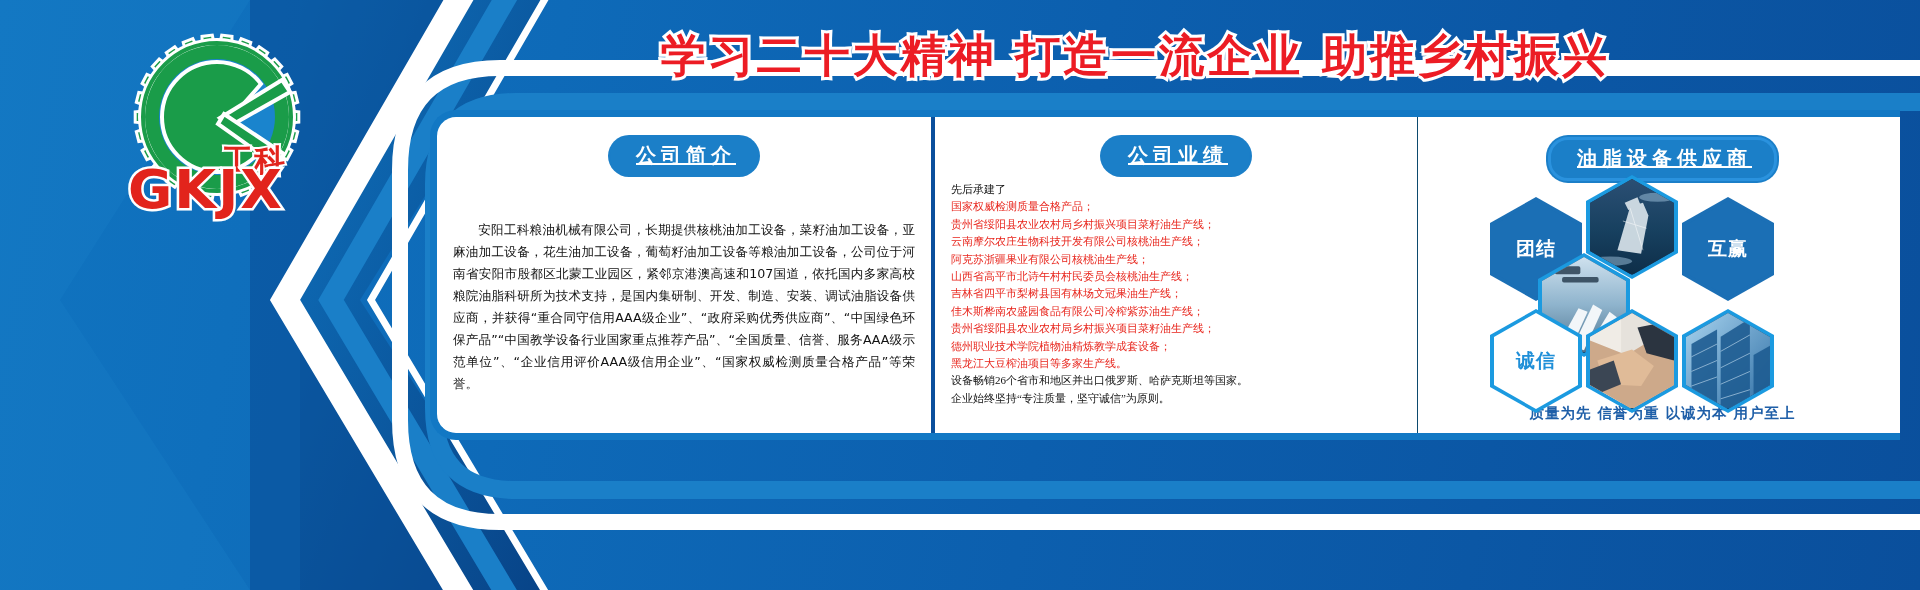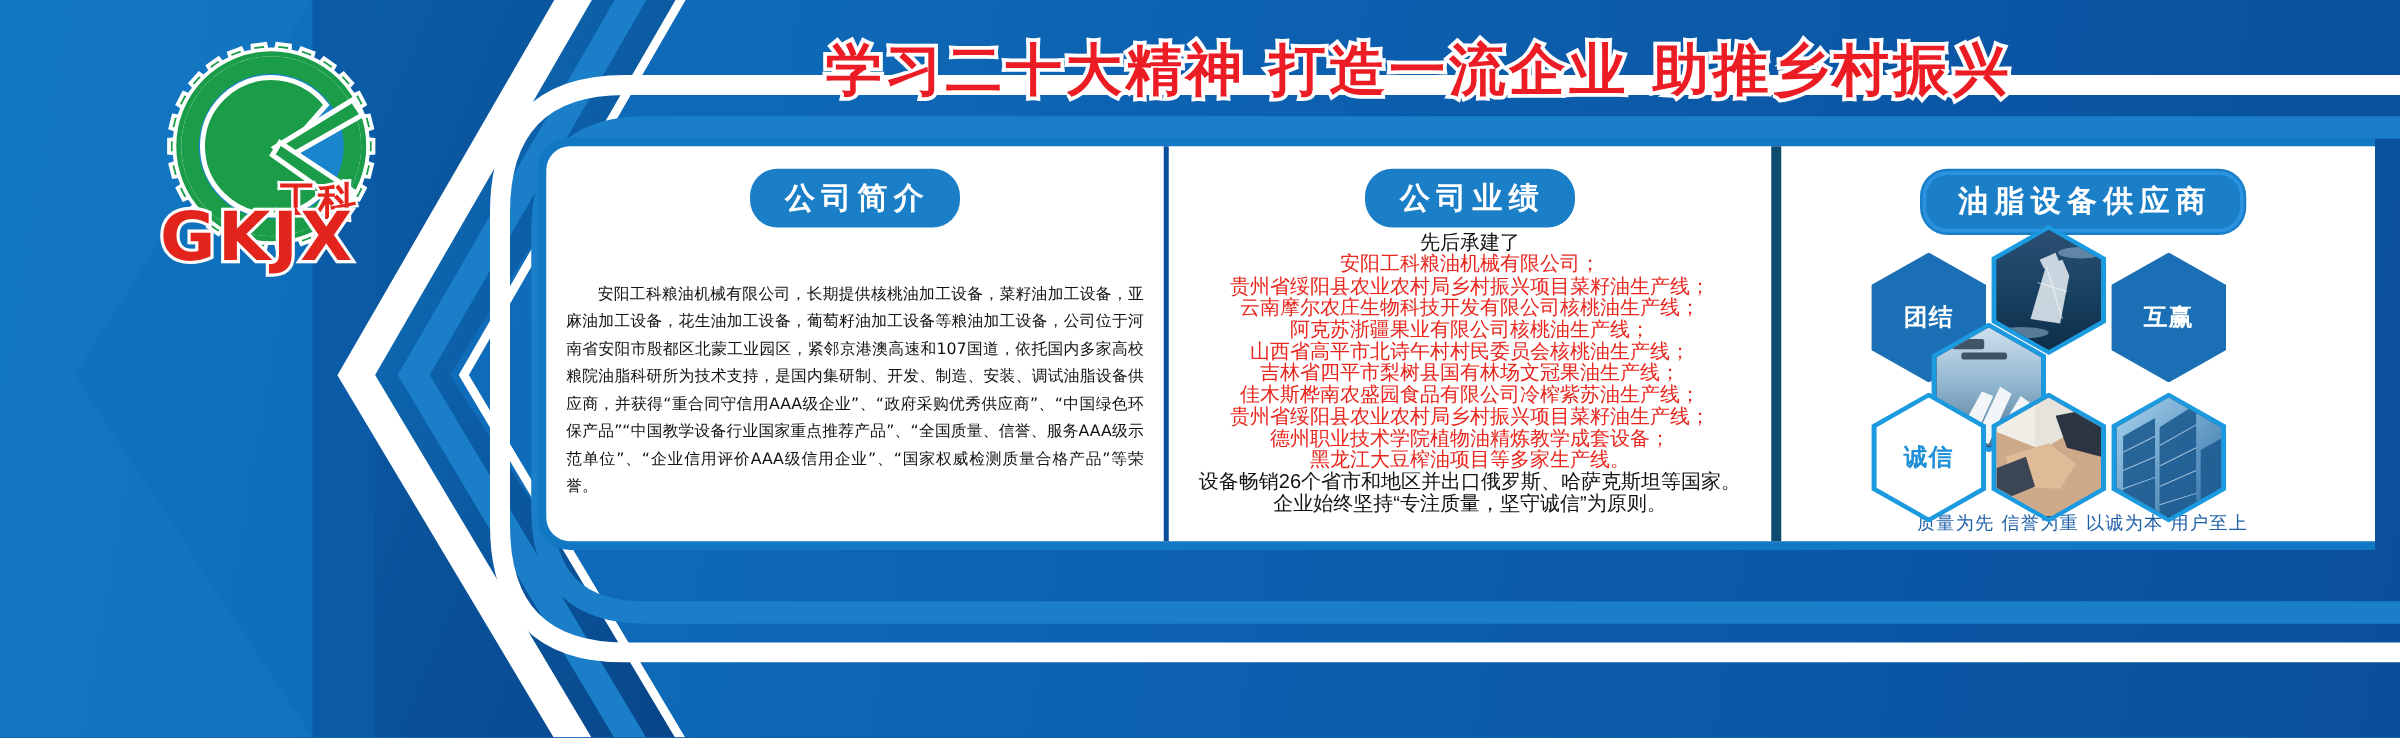--- a/index.html
+++ b/index.html
@@ -24,33 +24,33 @@
      letter-spacing:3px;white-space:nowrap;
      -webkit-text-stroke:6px #ffffff;paint-order:stroke fill;}
 
   
   .board{position:absolute;left:430px;top:110px;width:1470px;height:330px;background:#ffffff;
      border-top:7px solid #1278c4;border-left:7px solid #1278c4;border-bottom:7px solid #1278c4;
      border-top-left-radius:26px;border-bottom-left-radius:26px;display:flex;box-sizing:border-box;}
   .panel{position:relative;box-sizing:border-box;padding:8px 16px 10px 16px;}
   .panel.p1{width:494px;}
   .panel.p2{width:486px;border-left:4px solid #0a4f9c;}
-  .panel.p3{width:480px;border-left:8px solid #0c4a6e;padding-left:26px;}
+  .panel.p3{width:480px;border-left:1px solid #0c4a6e;padding-left:26px;}
 
   .pill{display:block;margin:12px auto 6px auto;background:#1b7fc8;color:#fff;border-radius:20px;
-     font-family:"DejaVu Sans",sans-serif;font-weight:bold;font-size:24px;letter-spacing:5px;
+     font-family:"DejaVu Sans",sans-serif;font-weight:bold;font-size:20px;letter-spacing:5px;
      text-align:center;padding:5px 22px 6px 26px;width:max-content;
-     box-shadow:0 0 0 2px #1b7fc8;}
+     box-shadow:0 0 0 2px #1b7fc8;text-decoration:underline;}
   .pill.hollow{background:#1b7fc8;border:3px solid #2a92de;}
 
   .body-cn{font-family:"DejaVu Sans",sans-serif;font-size:12.6px;color:#111;line-height:22px;
       text-align:justify;text-justify:inter-ideograph;}
   .body-cn .indent{text-indent:2em;display:block;margin-top:44px;}
 
-  .list2{font-family:Liberation Sans, sans-serif;font-size:16px;line-height:17.4px;color:#111;text-align:center;}
+  .list2{font-family:Liberation Serif, serif;font-size:11px;line-height:17.4px;color:#111;}
   .list2 .red{color:#e8261d;}
   .list2 .blk{color:#111;}
 
   
   .hexwrap{position:relative;width:100%;height:215px;margin-top:2px;}
   .hex{position:absolute;width:92px;height:104px;
       clip-path:polygon(50% 0%,100% 25%,100% 75%,50% 100%,0% 75%,0% 25%);
       display:flex;align-items:center;justify-content:center;}
   .hex .inner{position:absolute;inset:4px;
       clip-path:polygon(50% 0%,100% 25%,100% 75%,50% 100%,0% 75%,0% 25%);
@@ -58,21 +58,21 @@
   .hex.solid{background:#1b6fb5;}
   .hex.solid .inner{background:#1b6fb5;border:0;}
   .hex.outline{background:#1b9ae0;}
   .hex.outline .inner{background:#ffffff;}
   .hex .lbl{font-family:"DejaVu Sans",sans-serif;font-weight:bold;font-size:19px;letter-spacing:1px;}
   .hex.solid .lbl{color:#fff;}
   .hex.outline .lbl{color:#1f8fd8;}
   .hex.photo .inner{background:#123a5e;}
   .ph{position:absolute;inset:0;}
 
-  .slogan{text-align:center;font-family:"DejaVu Sans",sans-serif;font-weight:normal;
+  .slogan{text-align:center;font-family:"DejaVu Sans",sans-serif;font-weight:bold;
      font-size:14.5px;color:#1f5fa8;letter-spacing:1px;margin-top:2px;}
 </style>
 </head>
 <body>
 
 <div id="stage">
 
   <div class="bg-dark"></div>
 
   <svg class="swoosh" style="left:0;top:0;" width="1920" height="590" viewBox="0 0 1920 590">
@@ -162,21 +162,21 @@
       <div class="pill">公司简介</div>
       <div class="body-cn">
         <span class="indent">安阳工科粮油机械有限公司，长期提供核桃油加工设备，菜籽油加工设备，亚麻油加工设备，花生油加工设备，葡萄籽油加工设备等粮油加工设备，公司位于河南省安阳市殷都区北蒙工业园区，紧邻京港澳高速和107国道，依托国内多家高校粮院油脂科研所为技术支持，是国内集研制、开发、制造、安装、调试油脂设备供应商，并获得“重合同守信用AAA级企业”、“政府采购优秀供应商”、“中国绿色环保产品”“中国教学设备行业国家重点推荐产品”、“全国质量、信誉、服务AAA级示范单位”、“企业信用评价AAA级信用企业”、“国家权威检测质量合格产品”等荣誉。</span>
       </div>
     </div>
 
     <div class="panel p2">
       <div class="pill">公司业绩</div>
       <div class="list2">
         <div class="blk">先后承建了</div>
-        <div class="red">安阳工科粮油机械有限公司；</div>
+        <div class="red">国家权威检测质量合格产品；</div>
         <div class="red">贵州省绥阳县农业农村局乡村振兴项目菜籽油生产线；</div>
         <div class="red">云南摩尔农庄生物科技开发有限公司核桃油生产线；</div>
         <div class="red">阿克苏浙疆果业有限公司核桃油生产线；</div>
         <div class="red">山西省高平市北诗午村村民委员会核桃油生产线；</div>
         <div class="red">吉林省四平市梨树县国有林场文冠果油生产线；</div>
         <div class="red">佳木斯桦南农盛园食品有限公司冷榨紫苏油生产线；</div>
         <div class="red">贵州省绥阳县农业农村局乡村振兴项目菜籽油生产线；</div>
         <div class="red">德州职业技术学院植物油精炼教学成套设备；</div>
         <div class="red">黑龙江大豆榨油项目等多家生产线。</div>
         <div class="blk">设备畅销26个省市和地区并出口俄罗斯、哈萨克斯坦等国家。</div>

